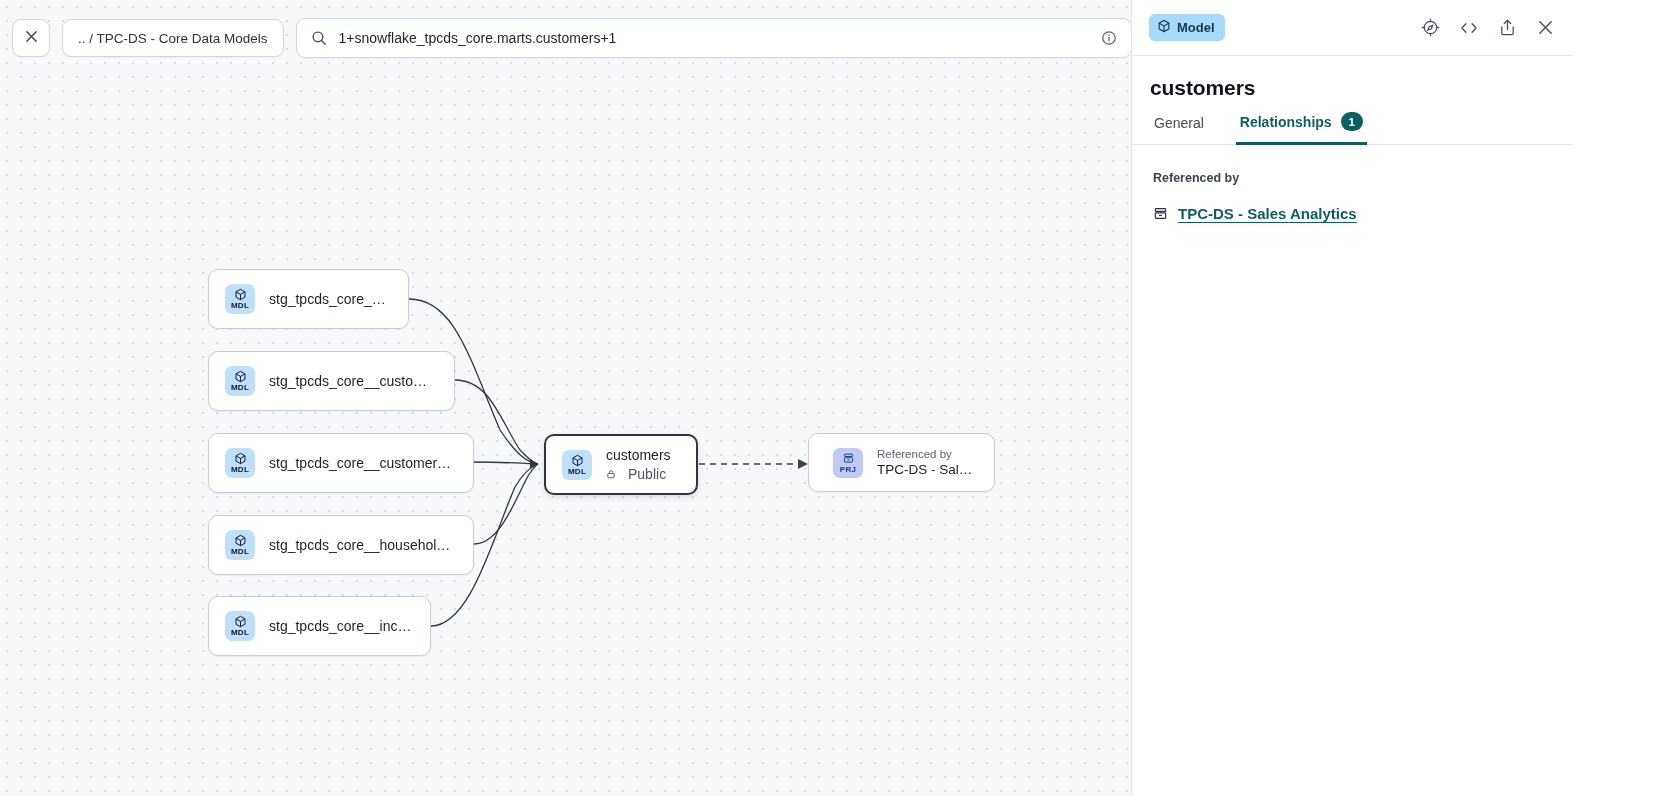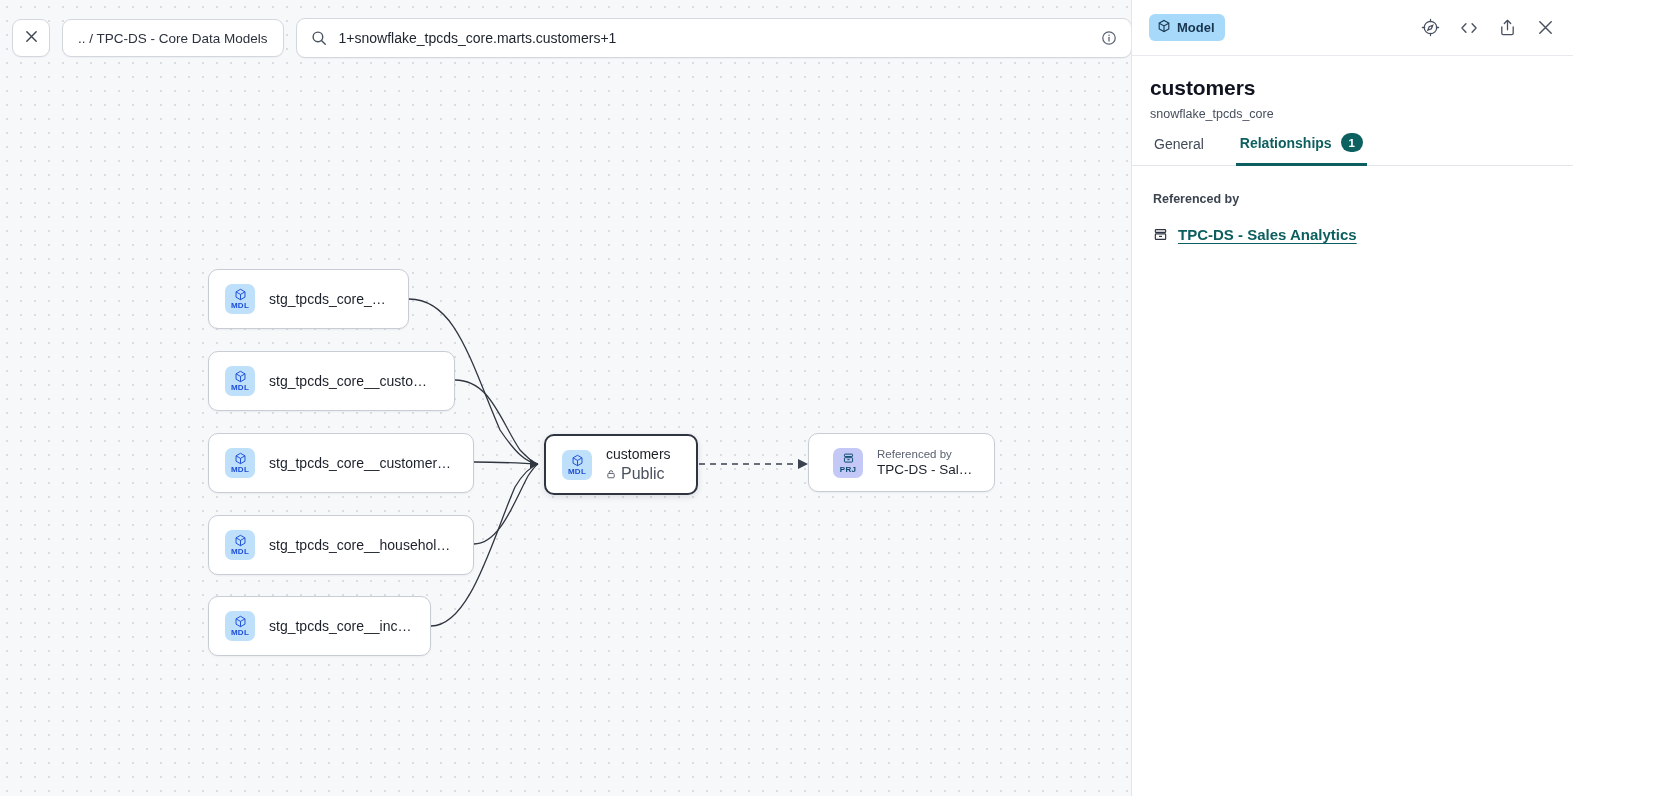--- a/index.html
+++ b/index.html
@@ -86,37 +86,37 @@
   }
   .node.selected {
     border: 2px solid #2e3440;
     box-shadow: 0 2px 6px rgba(16,24,40,.12);
   }
   .badge {
     flex: 0 0 auto;
     width: 30px; height: 30px;
     border-radius: 7px;
     background: #bfe0fb;
-    color: #1d4ed8;
+    color: #0f172a;
     display: flex; flex-direction: column;
     align-items: center; justify-content: center;
     line-height: 1;
   }
   .badge.prj { background: #c3c8f7; color: #0c4a6e; margin-left: 8px; }
   .badge svg { display: block; margin-bottom: 1px; }
   .badge .bl { font-size: 8px; letter-spacing: .3px; font-weight: 600; }
 
   .nlabels { margin-left: 14px; min-width: 0; }
   .nlabel {
     font-size: 14px; color: #1b2029;
     white-space: nowrap; overflow: hidden; text-overflow: ellipsis;
   }
   .nsub {
-    display: flex; align-items: center; gap: 5px;
-    font-size: 16px; color: #4b5260; margin-top: 3px; text-align: right;
+    display: flex; align-items: center; gap: 12px;
+    font-size: 14px; color: #4b5260; margin-top: 3px; text-align: right;
   }
   .nsup { font-size: 11.5px; color: #5a6170; margin-bottom: 2px; }
   .nmain { font-size: 13.5px; color: #1b2029; white-space: nowrap; overflow: hidden; text-overflow: ellipsis; }
 
   
   #panel {
     width: 442px; height: 796px;
     background: #ffffff;
     border-left: 1px solid #e3e5ea;
     display: flex; flex-direction: column;
@@ -367,21 +367,20 @@
         <span>
           <svg width="19" height="19" viewBox="0 0 20 20" fill="none" stroke="currentColor" stroke-width="1.5" stroke-linecap="round">
               <path d="M4 4l12 12M16 4L4 16"></path>
             </svg>
         </span>
       </div>
     </div>
 
     <div id="panel-title">
       <h1>customers</h1>
-      <div class="sub">snowflake_tpcds_core</div>
     </div>
 
     <div id="tabs">
       <div class="tab">
         <span>General</span>
       </div>
       <div class="tab active">
         <span>Relationships</span>
         <span class="count">1</span>
       </div>

